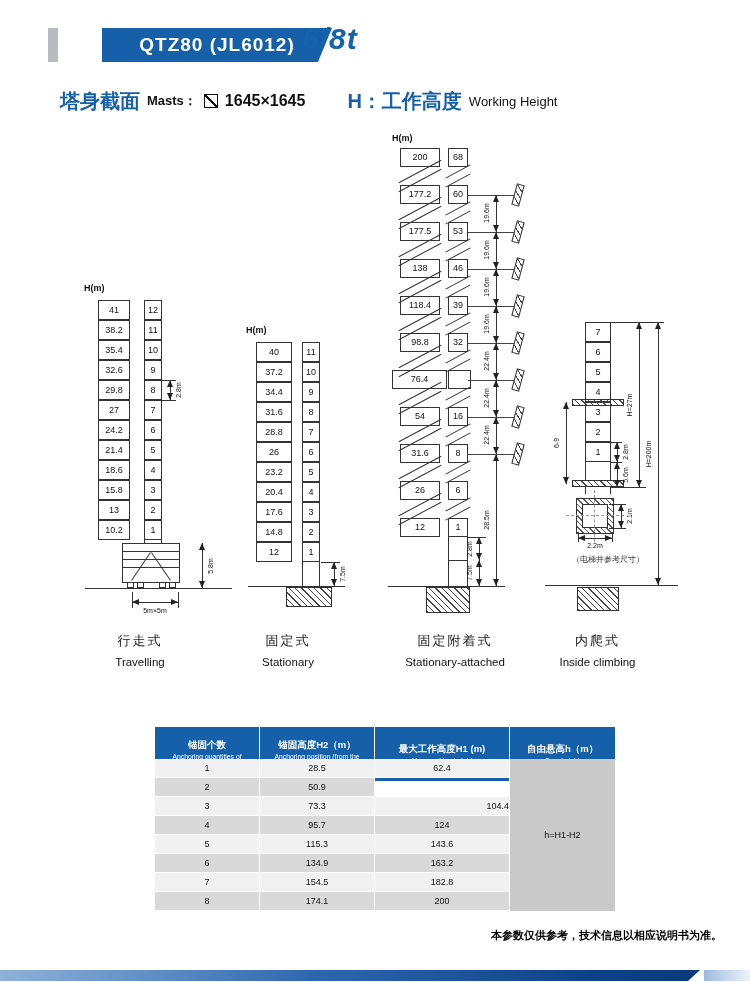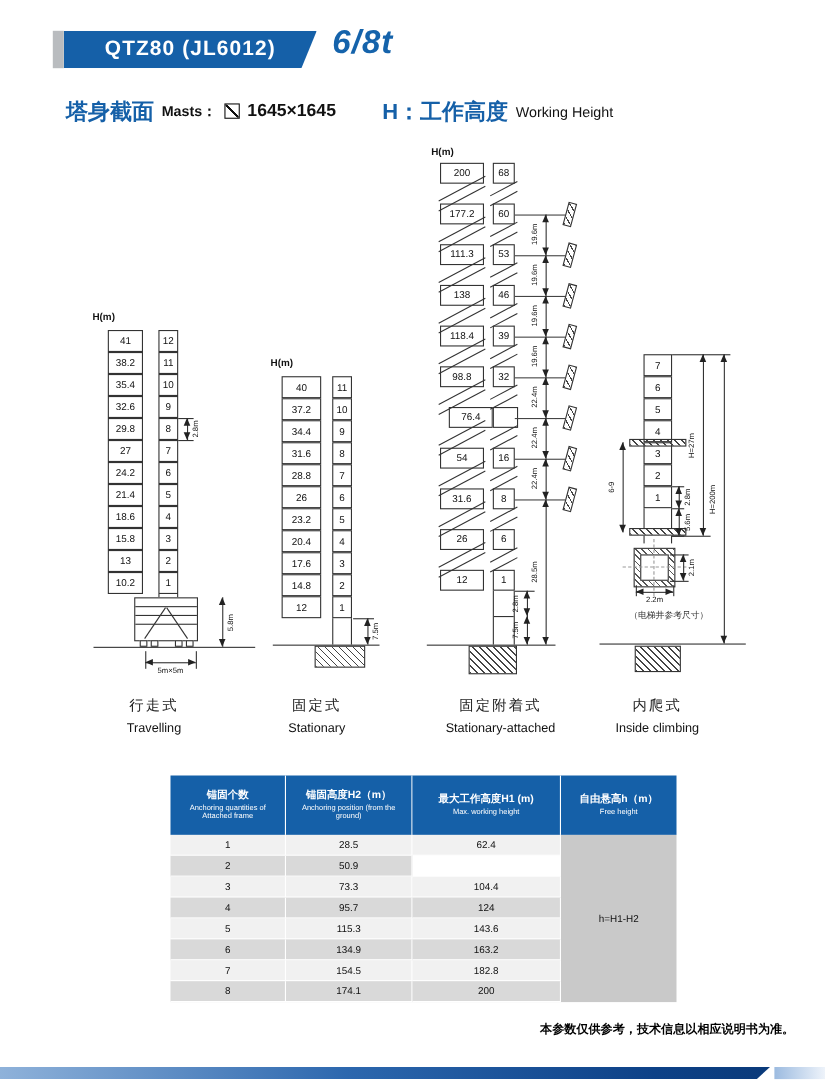--- a/index.html
+++ b/index.html
@@ -3,32 +3,32 @@
 <meta charset="utf-8">
 <style>
   html,body{margin:0;padding:0;background:#fff;}
   #canvas{position:relative;width:750px;height:982px;background:#fff;overflow:hidden;
           font-family:"Liberation Sans","DejaVu Sans",sans-serif;color:#111;}
   .abs{position:absolute;box-sizing:border-box;}
   .cell{border:1px solid #333;background:#fff;text-align:center;font-size:9px;color:#111;overflow:hidden;}
   .dim{font-size:7px;line-height:10px;text-align:center;white-space:nowrap;color:#111;}
   .axis{font-size:9px;font-weight:bold;}
   .banner{background:#1560a8;display:flex;align-items:center;justify-content:center;
-          clip-path:polygon(0 0,100% 0,calc(100% - 14px) 100%,0 100%);}
+          clip-path:polygon(0 0,100% 0,calc(100% - 14px) 100%,0 100%);margin-left:44px;}
   .banner span{color:#fff;font-weight:bold;font-size:19px;letter-spacing:1px;}
   .capacity{color:#1563ab;font-size:30px;font-weight:bold;font-style:italic;letter-spacing:1px;}
   .subtitle{display:flex;align-items:center;gap:7px;white-space:nowrap;}
   .cnblue{color:#1560a8;font-weight:bold;font-size:20px;}
   .blk{color:#111;font-weight:bold;font-size:13px;}
   .big{font-size:16px;}
   .sq{display:inline-block;width:12px;height:12px;border:1.5px solid #111;
       background:linear-gradient(45deg,transparent 44%,#111 44%,#111 56%,transparent 56%);}
   .caption-cn{font-size:13px;text-align:center;letter-spacing:2px;color:#222;}
   .caption-en{font-size:11.5px;text-align:center;color:#111;margin-top:6px;}
-  .thead{display:flex;}
+  .thead{display:flex;margin-top:22px;}
   .th{background:#1560a8;color:#fff;display:flex;flex-direction:column;align-items:center;
       justify-content:center;text-align:center;box-sizing:border-box;}
   .th .cn{font-size:9.5px;font-weight:bold;line-height:12px;}
   .th .en{font-size:6.8px;line-height:8.5px;margin-top:2px;}
   .sep{border-right:1px solid #fff;}
   .footnote{font-size:11px;font-weight:bold;text-align:right;color:#000;}
 </style>
 </head>
 <body>
 
@@ -173,25 +173,25 @@
     <div class="abs" style="left: 321px; top: 562px; width: 19px; height: 1px; background: rgb(51, 51, 51);"></div>
     <div class="abs" style="left: 334px; top: 562px; width: 1px; height: 24px; background: rgb(51, 51, 51);"></div>
     <div class="abs" style="left: 331px; top: 562px; width: 0px; height: 0px; border-left: 3px solid transparent; border-right: 3px solid transparent; border-bottom: 7px solid rgb(34, 34, 34);"></div>
     <div class="abs" style="left: 331px; top: 579px; width: 0px; height: 0px; border-left: 3px solid transparent; border-right: 3px solid transparent; border-top: 7px solid rgb(34, 34, 34);"></div>
     <div class="abs dim" style="left: 323px; top: 569px; width: 40px; transform: rotate(-90deg);">7.5m</div>
     <div class="abs" style="left: 248px; top: 586px; width: 97px; height: 1px; background: rgb(51, 51, 51);"></div>
     <div class="abs" style="left: 286px; top: 587px; width: 46px; height: 20px; border: 1px solid rgb(51, 51, 51); background: repeating-linear-gradient(45deg, rgb(68, 68, 68) 0px, rgb(68, 68, 68) 1px, transparent 1px, transparent 4.5px);"></div>
     <div class="abs axis" style="left: 392px; top: 133px;">H(m)</div>
     <div class="abs cell" style="left: 400px; top: 148px; width: 40px; height: 19px; line-height: 17px;">200</div>
     <div class="abs cell" style="left: 400px; top: 185px; width: 40px; height: 19px; line-height: 17px;">177.2</div>
-    <div class="abs cell" style="left: 400px; top: 222px; width: 40px; height: 19px; line-height: 17px;">111.3</div>
+    <div class="abs cell" style="left: 400px; top: 222px; width: 40px; height: 19px; line-height: 17px;">177.5</div>
     <div class="abs cell" style="left: 400px; top: 259px; width: 40px; height: 19px; line-height: 17px;">138</div>
     <div class="abs cell" style="left: 400px; top: 296px; width: 40px; height: 19px; line-height: 17px;">118.4</div>
     <div class="abs cell" style="left: 400px; top: 333px; width: 40px; height: 19px; line-height: 17px;">98.8</div>
-    <div class="abs cell" style="left: 408px; top: 370px; width: 40px; height: 19px; line-height: 17px;">76.4</div>
+    <div class="abs cell" style="left: 392px; top: 370px; width: 55px; height: 19px; line-height: 17px;">76.4</div>
     <div class="abs cell" style="left: 400px; top: 407px; width: 40px; height: 19px; line-height: 17px;">54</div>
     <div class="abs cell" style="left: 400px; top: 444px; width: 40px; height: 19px; line-height: 17px;">31.6</div>
     <div class="abs cell" style="left: 400px; top: 481px; width: 40px; height: 19px; line-height: 17px;">26</div>
     <div class="abs cell" style="left: 400px; top: 518px; width: 40px; height: 19px; line-height: 17px;">12</div>
     <div class="abs cell" style="left: 448px; top: 148px; width: 20px; height: 19px; line-height: 17px;">68</div>
     <div class="abs cell" style="left: 448px; top: 185px; width: 20px; height: 19px; line-height: 17px;">60</div>
     <div class="abs cell" style="left: 448px; top: 222px; width: 20px; height: 19px; line-height: 17px;">53</div>
     <div class="abs cell" style="left: 448px; top: 259px; width: 20px; height: 19px; line-height: 17px;">46</div>
     <div class="abs cell" style="left: 448px; top: 296px; width: 20px; height: 19px; line-height: 17px;">39</div>
     <div class="abs cell" style="left: 448px; top: 333px; width: 20px; height: 19px; line-height: 17px;">32</div>
@@ -357,21 +357,21 @@
     <div class="abs dim" style="left: 570px; top: 541px; width: 50px;">2.2m</div>
     <div class="abs" style="left: 548px; top: 554px; width: 120px; text-align: center; font-size: 8px; color: rgb(51, 51, 51);">（电梯井参考尺寸）</div>
     <div class="abs" style="left: 155px; top: 759px; width: 105px; height: 19px; line-height: 19px; background: rgb(241, 241, 241); border-right: 1px solid rgb(255, 255, 255); border-bottom: 1px solid rgb(255, 255, 255); text-align: center; font-size: 9px;">1</div>
     <div class="abs" style="left: 260px; top: 759px; width: 115px; height: 19px; line-height: 19px; background: rgb(241, 241, 241); border-right: 1px solid rgb(255, 255, 255); border-bottom: 1px solid rgb(255, 255, 255); text-align: center; font-size: 9px;">28.5</div>
     <div class="abs" style="left: 375px; top: 759px; width: 135px; height: 19px; line-height: 19px; background: rgb(241, 241, 241); border-right: 1px solid rgb(255, 255, 255); border-bottom: 1px solid rgb(255, 255, 255); text-align: center; font-size: 9px;">62.4</div>
     <div class="abs" style="left: 155px; top: 778px; width: 105px; height: 19px; line-height: 19px; background: rgb(217, 217, 217); border-right: 1px solid rgb(255, 255, 255); border-bottom: 1px solid rgb(255, 255, 255); text-align: center; font-size: 9px;">2</div>
     <div class="abs" style="left: 260px; top: 778px; width: 115px; height: 19px; line-height: 19px; background: rgb(217, 217, 217); border-right: 1px solid rgb(255, 255, 255); border-bottom: 1px solid rgb(255, 255, 255); text-align: center; font-size: 9px;">50.9</div>
     <div class="abs" style="left: 375px; top: 798px; width: 135px; height: 19px; line-height: 19px; background: rgb(217, 217, 217); border-right: 1px solid rgb(255, 255, 255); border-bottom: 1px solid rgb(255, 255, 255); font-size: 9px;">84.8</div>
     <div class="abs" style="left: 155px; top: 797px; width: 105px; height: 19px; line-height: 19px; background: rgb(241, 241, 241); border-right: 1px solid rgb(255, 255, 255); border-bottom: 1px solid rgb(255, 255, 255); text-align: center; font-size: 9px;">3</div>
     <div class="abs" style="left: 260px; top: 797px; width: 115px; height: 19px; line-height: 19px; background: rgb(241, 241, 241); border-right: 1px solid rgb(255, 255, 255); border-bottom: 1px solid rgb(255, 255, 255); text-align: center; font-size: 9px;">73.3</div>
-    <div class="abs" style="left: 375px; top: 797px; width: 135px; height: 19px; line-height: 19px; background: rgb(241, 241, 241); border-right: 1px solid rgb(255, 255, 255); border-bottom: 1px solid rgb(255, 255, 255); text-align: center; font-size: 9px;">104.4</div>
+    <div class="abs" style="left: 375px; top: 797px; width: 135px; height: 19px; line-height: 19px; background: rgb(241, 241, 241); border-right: 1px solid rgb(255, 255, 255); border-bottom: 1px solid rgb(255, 255, 255); text-align: right; font-size: 9px;">104.4</div>
     <div class="abs" style="left: 155px; top: 816px; width: 105px; height: 19px; line-height: 19px; background: rgb(217, 217, 217); border-right: 1px solid rgb(255, 255, 255); border-bottom: 1px solid rgb(255, 255, 255); text-align: center; font-size: 9px;">4</div>
     <div class="abs" style="left: 260px; top: 816px; width: 115px; height: 19px; line-height: 19px; background: rgb(217, 217, 217); border-right: 1px solid rgb(255, 255, 255); border-bottom: 1px solid rgb(255, 255, 255); text-align: center; font-size: 9px;">95.7</div>
     <div class="abs" style="left: 375px; top: 816px; width: 135px; height: 19px; line-height: 19px; background: rgb(217, 217, 217); border-right: 1px solid rgb(255, 255, 255); border-bottom: 1px solid rgb(255, 255, 255); text-align: center; font-size: 9px;">124</div>
     <div class="abs" style="left: 155px; top: 835px; width: 105px; height: 19px; line-height: 19px; background: rgb(241, 241, 241); border-right: 1px solid rgb(255, 255, 255); border-bottom: 1px solid rgb(255, 255, 255); text-align: center; font-size: 9px;">5</div>
     <div class="abs" style="left: 260px; top: 835px; width: 115px; height: 19px; line-height: 19px; background: rgb(241, 241, 241); border-right: 1px solid rgb(255, 255, 255); border-bottom: 1px solid rgb(255, 255, 255); text-align: center; font-size: 9px;">115.3</div>
     <div class="abs" style="left: 375px; top: 835px; width: 135px; height: 19px; line-height: 19px; background: rgb(241, 241, 241); border-right: 1px solid rgb(255, 255, 255); border-bottom: 1px solid rgb(255, 255, 255); text-align: center; font-size: 9px;">143.6</div>
     <div class="abs" style="left: 155px; top: 854px; width: 105px; height: 19px; line-height: 19px; background: rgb(217, 217, 217); border-right: 1px solid rgb(255, 255, 255); border-bottom: 1px solid rgb(255, 255, 255); text-align: center; font-size: 9px;">6</div>
     <div class="abs" style="left: 260px; top: 854px; width: 115px; height: 19px; line-height: 19px; background: rgb(217, 217, 217); border-right: 1px solid rgb(255, 255, 255); border-bottom: 1px solid rgb(255, 255, 255); text-align: center; font-size: 9px;">134.9</div>
     <div class="abs" style="left: 375px; top: 854px; width: 135px; height: 19px; line-height: 19px; background: rgb(217, 217, 217); border-right: 1px solid rgb(255, 255, 255); border-bottom: 1px solid rgb(255, 255, 255); text-align: center; font-size: 9px;">163.2</div>
     <div class="abs" style="left: 155px; top: 873px; width: 105px; height: 19px; line-height: 19px; background: rgb(241, 241, 241); border-right: 1px solid rgb(255, 255, 255); border-bottom: 1px solid rgb(255, 255, 255); text-align: center; font-size: 9px;">7</div>

